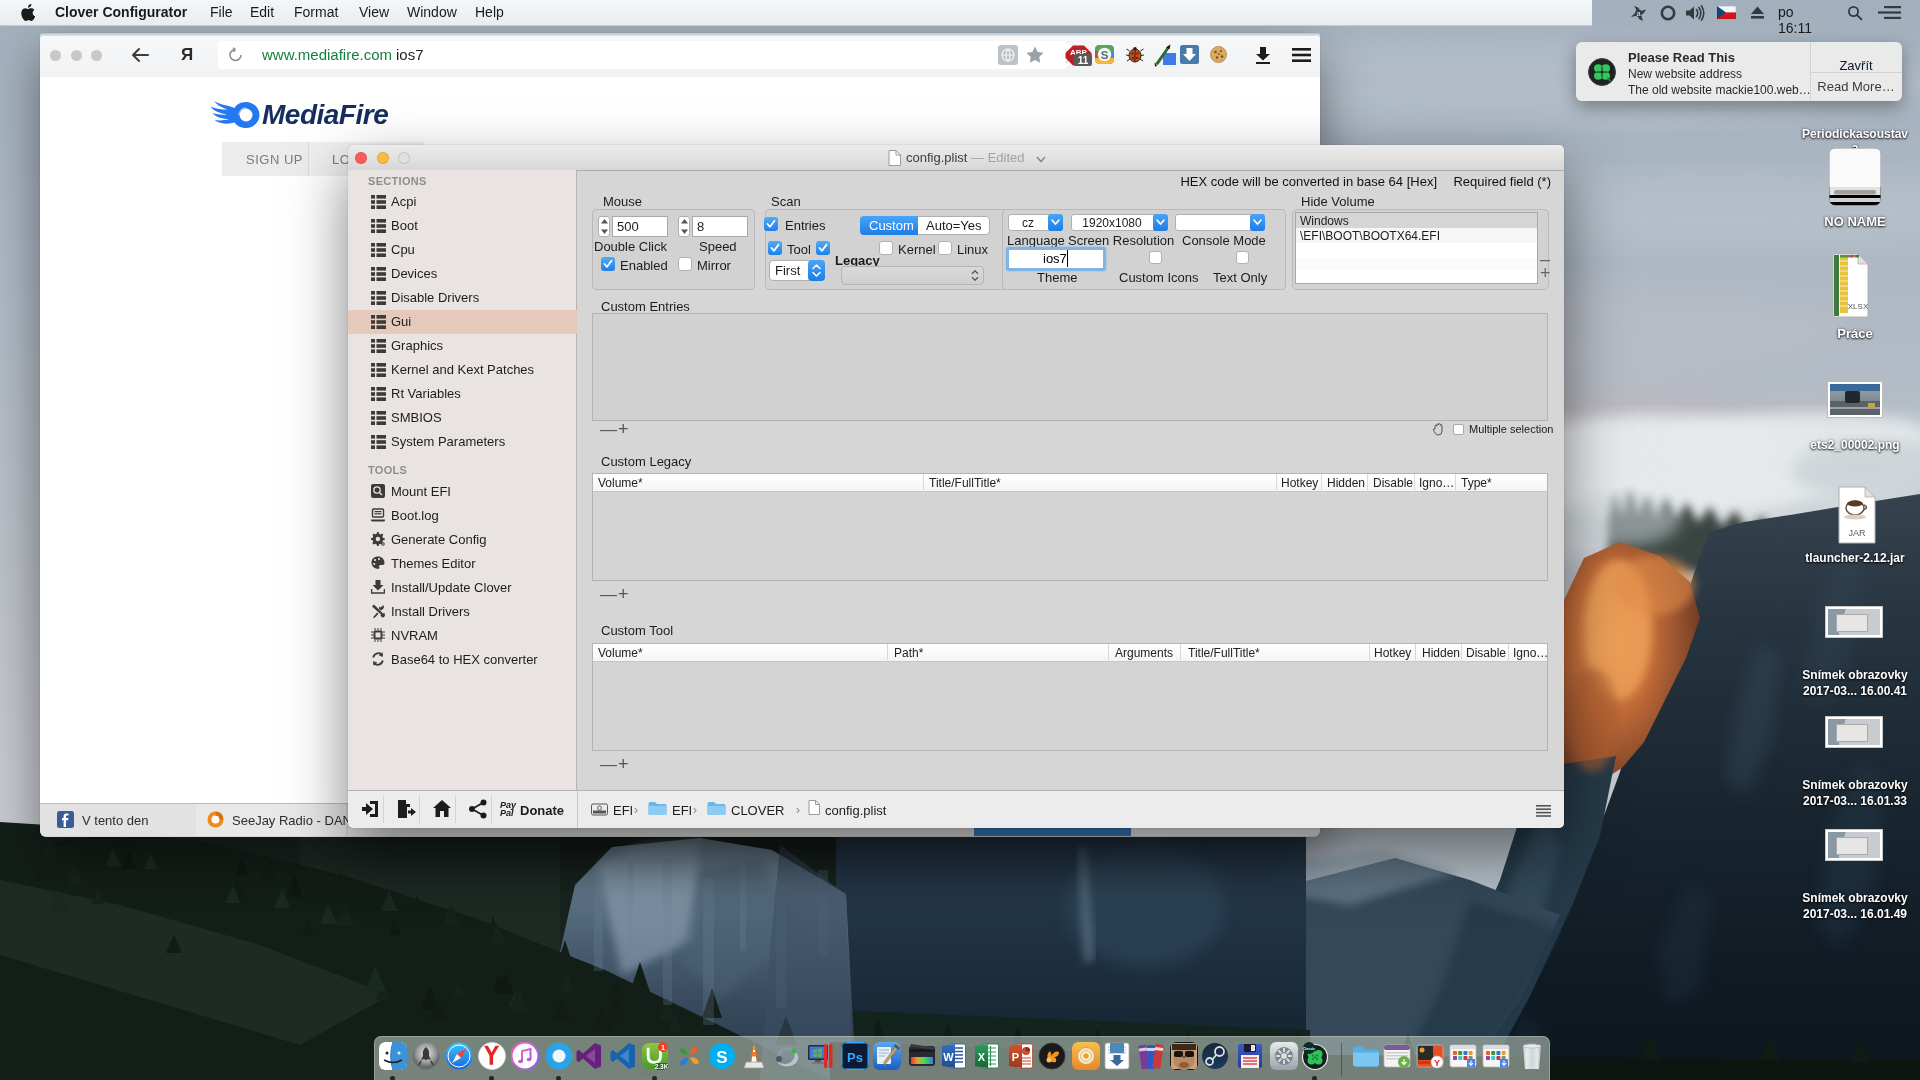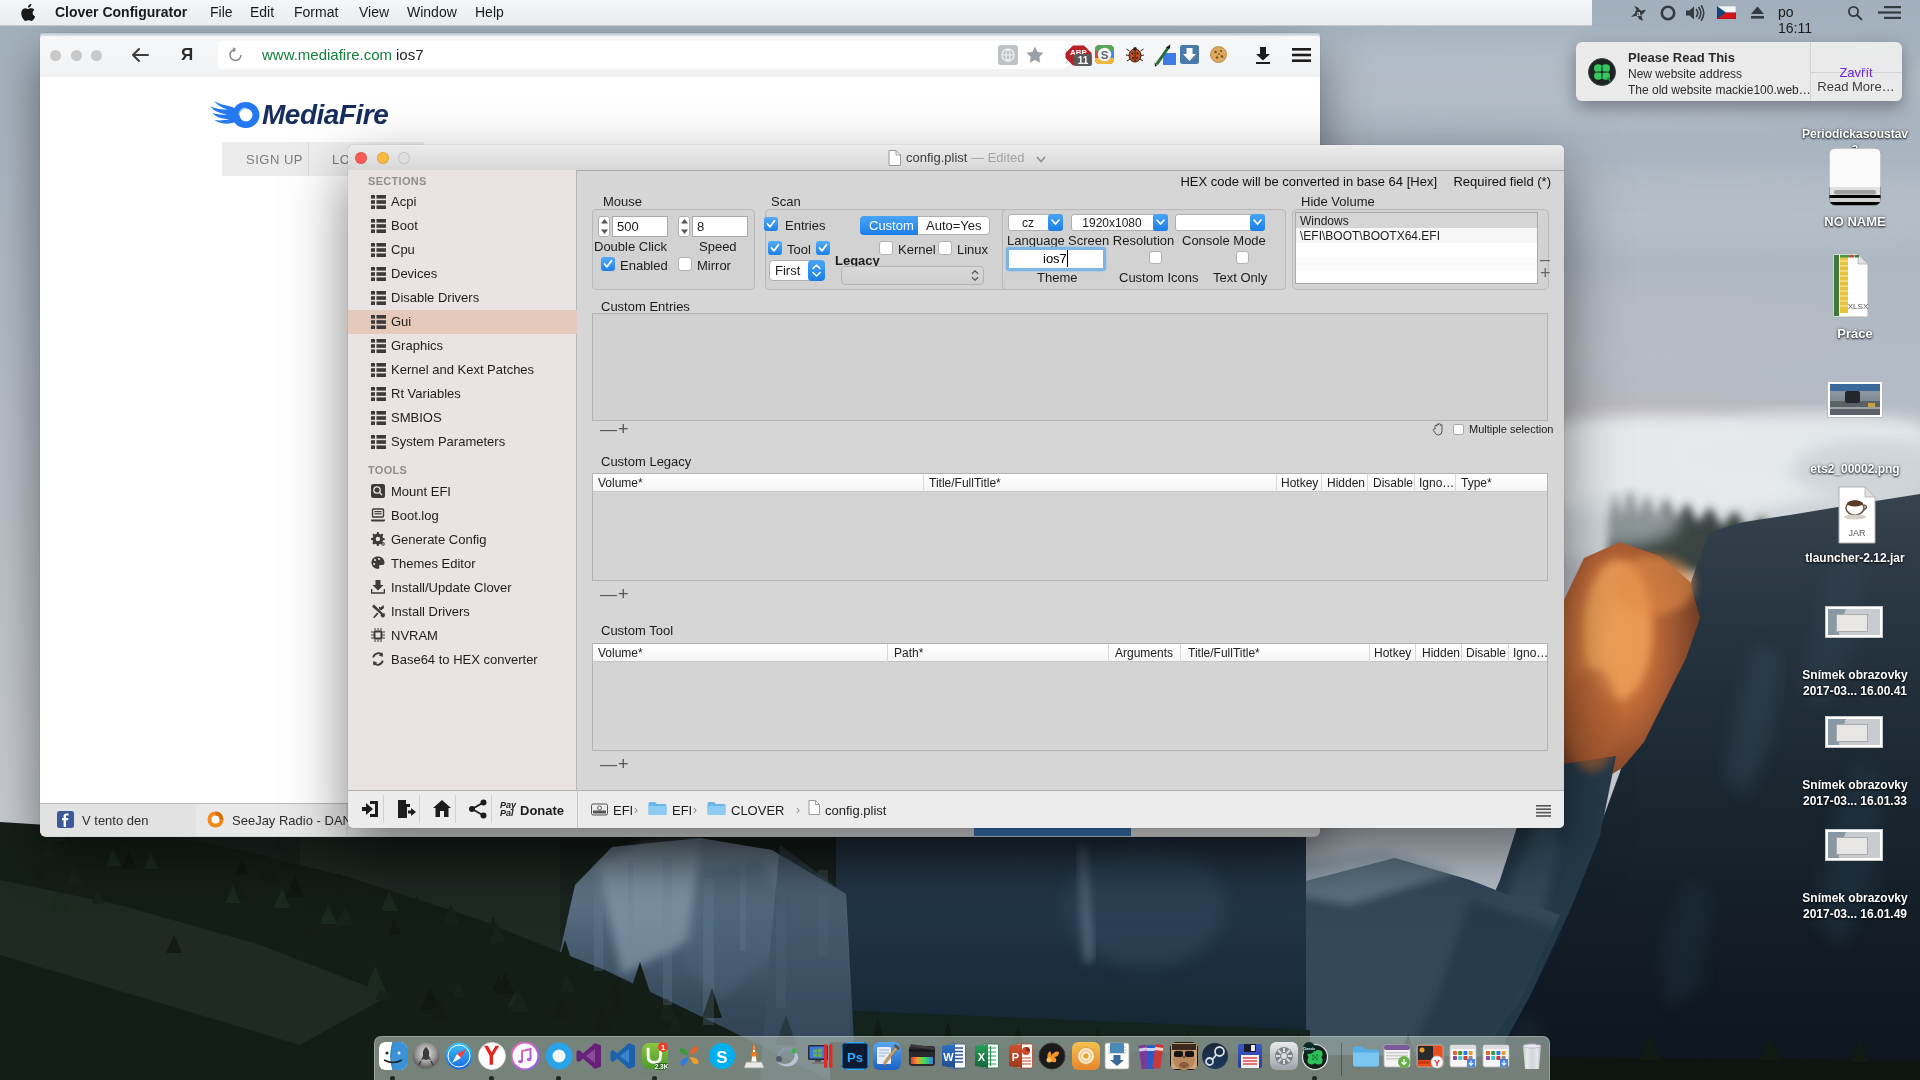--- a/index.html
+++ b/index.html
@@ -236,21 +236,21 @@
         <rect x="18" y="2" width="4" height="2.5" fill="#c84b38"></rect>
         <rect x="22.5" y="2" width="4.5" height="2.5" fill="#3e7a3e"></rect>
 <text x="26" y="56" font-size="8" fill="#555" text-anchor="middle" font-family="Liberation Sans">XLSX</text>
 </svg>
 <div class="dlbl" style="left:1805px;top:326px;width:100px;font-size:13px;">Práce</div>
 <div class="ab" style="left:1827px;top:381px;width:56px;height:37px;background:#fff;border:1px solid #bbb;box-sizing:border-box;z-index:5;"></div>
 <div class="ab" style="left:1830px;top:384px;width:50px;height:31px;background:linear-gradient(#3a6a9a 22%,#8e9aa2 22%,#7e8a92 55%,#5a6168 55%);z-index:5;"></div>
 <div class="ab" style="left:1845px;top:391px;width:15px;height:12px;background:#23272c;border-radius:2px;z-index:5;"></div>
 <div class="ab" style="left:1868px;top:403px;width:7px;height:4px;background:#c8a43a;z-index:5;"></div>
 <div class="ab" style="left:1830px;top:407px;width:50px;height:2px;background:#9aa2a8;z-index:5;"></div>
-<div class="dlbl" style="left:1795px;top:438px;width:120px;margin-top:24px;">ets2_00002.png</div>
+<div class="dlbl" style="left:1795px;top:438px;width:120px;">ets2_00002.png</div>
 <svg class="ab" style="left:1838px;top:486px;z-index:5" width="38" height="58" viewBox="0 0 38 58">
 <path d="M1,1 L27,1 L37,11 L37,57 L1,57 Z" fill="#fff" stroke="#b0b0b0" stroke-width="1"></path>
 <path d="M27,1 L27,11 L37,11 Z" fill="#e0e0e0" stroke="#b0b0b0" stroke-width="0.8"></path>
 <ellipse cx="17" cy="22" rx="9" ry="7" fill="#fff" stroke="#6a5140" stroke-width="1.5"></ellipse>
 <path d="M17,15 Q17,22 17,29" fill="#4a3222"></path>
 <ellipse cx="17" cy="17.5" rx="8" ry="3" fill="#5a3a22"></ellipse>
 <path d="M26,19 q5,1.5 0,5" fill="none" stroke="#6a5140" stroke-width="1.5"></path>
 <ellipse cx="17" cy="31" rx="11" ry="2.5" fill="#d8d0c8"></ellipse>
 <text x="19" y="50" font-size="9" fill="#555" text-anchor="middle" font-family="Liberation Sans">JAR</text>
 </svg>
@@ -843,21 +843,21 @@
           <ellipse cx="17.8" cy="10.2" rx="4.2" ry="3.9"></ellipse>
           <ellipse cx="10.2" cy="17.8" rx="4.2" ry="3.9"></ellipse>
           <ellipse cx="17.8" cy="17.8" rx="4.2" ry="3.9"></ellipse>
         </g>
 <path d="M14,8.5 L14,19.5 M8.5,14 L19.5,14" stroke="#1e2422" stroke-width="1"></path>
 <path d="M19.5,19.5 L22.5,23.5" stroke="#1b8c3c" stroke-width="1.6"></path>
 </svg>
 <div class="ab" style="left:52px;top:8px;font-size:13px;font-weight:700;color:#2a2a2a;">Please Read This</div>
 <div class="ab" style="left:52px;top:25px;font-size:12px;color:#2a2a2a;">New website address</div>
 <div class="ab" style="left:52px;top:41px;font-size:12px;color:#2a2a2a;">The old website mackie100.web…</div>
-<div class="ab" style="left:234px;top:16px;width:92px;height:30px;text-align:center;font-size:13px;color:#6d28d9;line-height:30px;">Zavřít</div>
+<div class="ab" style="left:234px;top:9px;width:92px;height:30px;text-align:center;font-size:13px;color:#0f172a;line-height:30px;">Zavřít</div>
 <div class="ab" style="left:234px;top:30px;width:92px;height:29px;text-align:center;font-size:13px;color:#3c3c3c;line-height:29px;">Read More…</div>
 </div>
 <div id="menubar" class="ab">
 <svg class="mi" style="left:21px;top:4px" width="14" height="17" viewBox="0 0 14 17">
 <path fill="#1a1a1a" d="M11.6,9.1c0-2.1,1.7-3.1,1.8-3.2c-1-1.4-2.5-1.6-3-1.6C9.1,4.1,7.9,5 7.3,5 6.6,5 5.6,4.2 4.5,4.2 3.1,4.2 1.7,5 1,6.3c-1.5,2.6-0.4,6.4 1.1,8.5 0.7,1 1.6,2.2 2.7,2.1 1.1,0 1.5-0.7 2.8-0.7 1.3,0 1.7,0.7 2.8,0.7 1.2,0 1.9-1 2.6-2.1 0.8-1.2 1.2-2.4 1.2-2.4S11.6,11.5 11.6,9.1z"></path>
 <path fill="#1a1a1a" d="M9.5,2.5C10.1,1.8 10.5,0.8 10.4,-0.2 9.5,-0.1 8.5,0.4 7.9,1.1 7.3,1.7 6.9,2.7 7,3.7 8,3.7 8.9,3.2 9.5,2.5z"></path>
 </svg>
 <div class="mi" style="left:55px;font-weight:700;">Clover Configurator</div>
 <div class="mi" style="left:210px;">File</div>
 <div class="mi" style="left:250px;">Edit</div>

